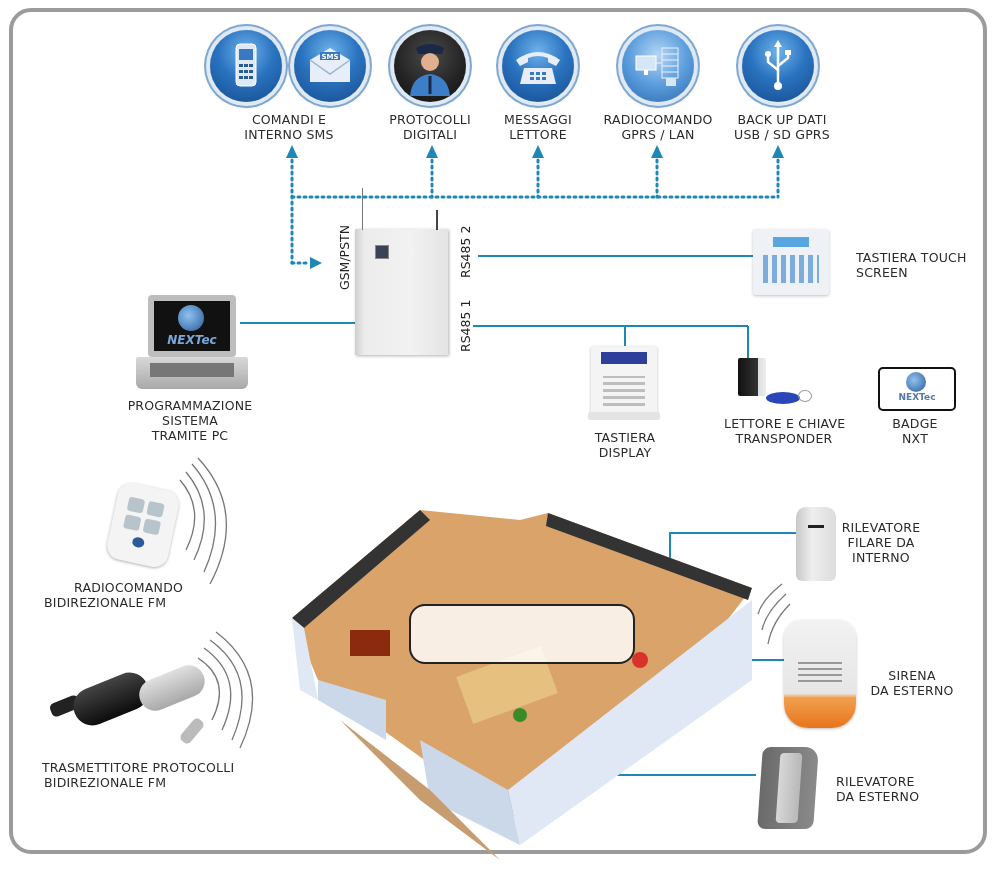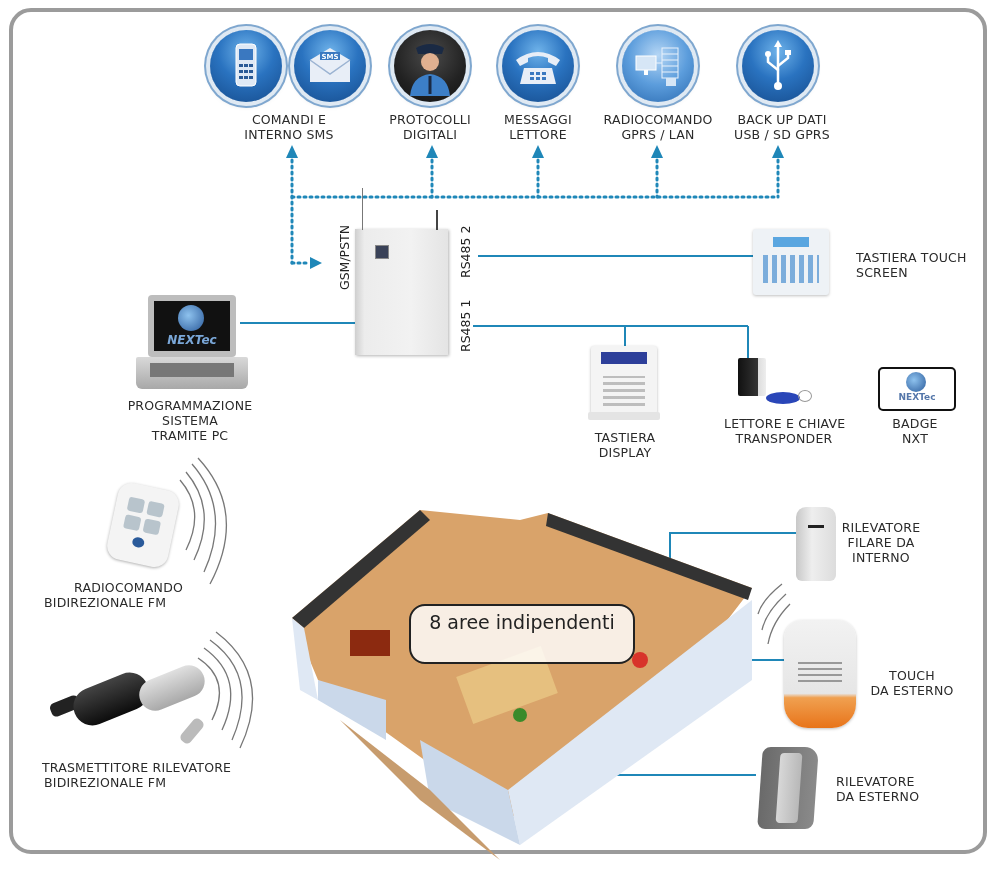--- a/index.html
+++ b/index.html
@@ -239,56 +239,55 @@
 <div class="lbl left" style="left:44px;top:580px">
   <div style="padding-left:30px">RADIOCOMANDO</div>
   <div>BIDIREZIONALE FM</div>
 </div>
 
 <div class="abs" style="left:50px;top:699px;width:30px;height:14px;background:#222;border-radius:5px;transform:rotate(-22deg)"></div>
 <div class="abs" style="left:72px;top:680px;width:78px;height:38px;background:linear-gradient(#444,#0c0c0c);border-radius:20px;transform:rotate(-22deg)"></div>
 <div class="abs" style="left:138px;top:672px;width:68px;height:32px;background:linear-gradient(#e0e0e0,#a8a8a8);border-radius:16px;transform:rotate(-22deg)"></div>
 <div class="abs" style="left:178px;top:725px;width:28px;height:12px;background:#bbb;border-radius:5px;transform:rotate(-50deg)"></div>
 <div class="lbl left" style="left:42px;top:760px">
-  <div>TRASMETTITORE RILEVATORE</div>
+  <div>TRASMETTITORE PROTOCOLLI</div>
   <div style="padding-left:2px">BIDIREZIONALE FM</div>
 </div>
 
 <svg class="abs" style="left:0;top:0" width="1000" height="886">
   <polygon points="292,618 420,510 520,520 548,513 752,588 712,640 640,720 508,820 380,728 318,680" fill="#d9a36a"></polygon>
   <polygon points="292,618 420,510 430,520 304,628" fill="#333"></polygon>
   <polygon points="548,513 752,588 748,600 546,526" fill="#333"></polygon>
   <polygon points="292,618 304,628 318,700 300,690" fill="#dfe8f4"></polygon>
   <polygon points="318,680 386,700 386,740 318,700" fill="#cad8ea"></polygon>
   <polygon points="508,790 752,600 752,680 520,845" fill="#dfe8f4"></polygon>
   <polygon points="420,740 508,790 520,845 430,800" fill="#cad8ea"></polygon>
   <polygon points="340,720 430,790 500,860 420,800" fill="#c79c6e"></polygon>
   <rect x="462" y="660" width="90" height="50" fill="#e6c07f" transform="rotate(-20 507 685)"></rect>
   <rect x="350" y="630" width="40" height="26" fill="#8c2a10"></rect>
   <circle cx="640" cy="660" r="8" fill="#d8332a"></circle>
   <circle cx="520" cy="715" r="7" fill="#3a8a2a"></circle>
 </svg>
 <div class="bubble">
-  <div>8 aree indipendenti</div>
 </div>
 
 <div class="abs" style="left:796px;top:507px;width:40px;height:74px;background:linear-gradient(90deg,#c8c8c8,#eeeeee 40%,#dcdcdc);border-radius:10px 10px 6px 6px;">
   <div class="abs" style="left:12px;top:18px;width:16px;height:3px;background:#222"></div>
 </div>
 <div class="lbl" style="left:836px;top:520px;width:90px">
   <div>RILEVATORE</div>
   <div>FILARE DA</div>
   <div>INTERNO</div>
 </div>
 
 <div class="abs" style="left:784px;top:620px;width:72px;height:108px;border-radius:18px 18px 24px 24px;background:linear-gradient(#f2f2f2 0%,#e6e6e6 68%,#f0a050 72%,#e8741a 100%);box-shadow:0 1px 3px rgba(0,0,0,0.25);">
   <div class="abs" style="left:14px;top:42px;width:44px;height:20px;background:repeating-linear-gradient(0deg,#999 0 2px,transparent 2px 6px)"></div>
 </div>
 <div class="lbl" style="left:860px;top:668px;width:104px">
-  <div>TOUCH</div>
+  <div>SIRENA</div>
   <div>DA ESTERNO</div>
 </div>
 
 <div class="abs" style="left:760px;top:747px;width:56px;height:82px;background:linear-gradient(90deg,#6a6a6a,#8a8a8a);border-radius:8px 14px 8px 8px;transform:skewX(-4deg);">
   <div class="abs" style="left:18px;top:6px;width:22px;height:70px;background:linear-gradient(90deg,#d8d8d8,#b8b8b8);border-radius:4px"></div>
 </div>
 <div class="lbl left" style="left:836px;top:774px">
   <div>RILEVATORE</div>
   <div>DA ESTERNO</div>
 </div>

